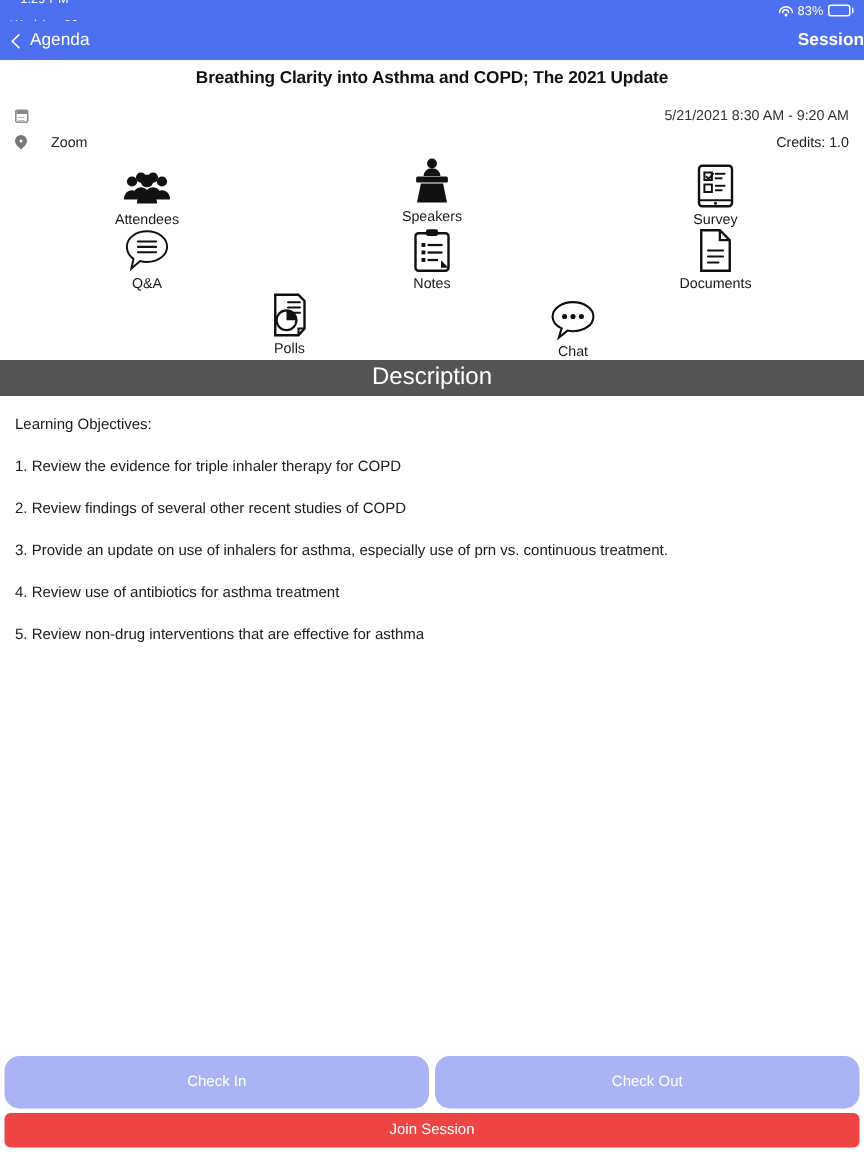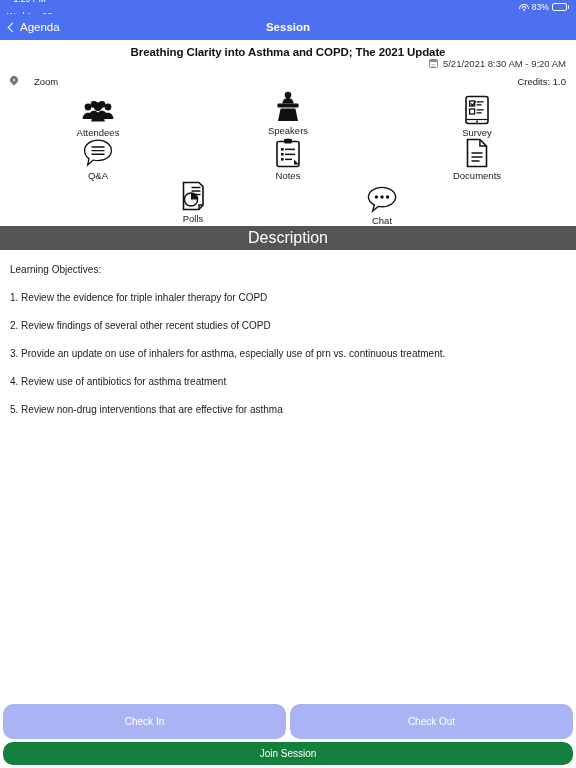--- a/index.html
+++ b/index.html
@@ -32,27 +32,27 @@
 
   
   .navbar {
     height: 26px; background: #4d70f0; color: #fff; position: relative;
     display: flex; align-items: center; flex: 0 0 auto;
   }
   .nav-back { display: flex; align-items: center; gap: 4px; padding-left: 9px;
      font-size: 11.5px; color: #fff; cursor: pointer; }
   .chev-left { width: 7px; height: 7px; border-left: 1.6px solid #fff; border-bottom: 1.6px solid #fff;
      transform: rotate(45deg); display: inline-block; }
-  .nav-title { position: absolute; left: 0; right: 0; text-align: center;
+  .nav-title { position: absolute; left: 0; right: 0; text-align: right;
      font-size: 11.5px; font-weight: 700; pointer-events: none; }
 
   
   .header { padding: 6px 10px 0; flex: 0 0 auto; }
   .sess-title { text-align: center; font-size: 11.5px; font-weight: 700; color: #111; letter-spacing: -.1px; }
-  .sess-when { margin-top: 0; display: flex; align-items: center; justify-content: flex-end;
+  .sess-when { margin-top: 14px; display: flex; align-items: center; justify-content: space-between;
      gap: 5px; font-size: 9.5px; color: #333; }
   .cal-ico { width: 9px; height: 9px; border: 1px solid #8a8a8a; border-radius: 1.5px;
      position: relative; background: #fff; flex: 0 0 auto; }
   .cal-ico::before { content: ""; position: absolute; top: 0; left: 0; right: 0; height: 2.3px; background: #8a8a8a; }
   .cal-ico::after { content: ""; position: absolute; top: 4px; left: 1.4px; width: 4px; height: 3px;
      background: repeating-linear-gradient(#bdbdbd 0 1px, transparent 1px 2px); }
   .meta-row { margin-top: 7px; display: flex; align-items: center; justify-content: space-between;
      font-size: 9.5px; color: #222; }
   .loc { display: flex; align-items: center; gap: 16px; }
   .pin-ico { width: 8px; height: 11px; position: relative; flex: 0 0 auto; }
@@ -81,22 +81,22 @@
      font-size: 16px; padding: 3px 0; flex: 0 0 auto; }
   .desc-body { padding: 14px 10px 0; flex: 1 1 auto; }
   .desc-line { font-size: 10px; color: #1a1a1a; margin-bottom: 16px; line-height: 1.2; }
 
   
   .footer { flex: 0 0 auto; padding: 0 3px 3px; }
   .btn-row { display: flex; gap: 4px; margin-bottom: 3px; }
   .btn { flex: 1; text-align: center; font-size: 10px; padding: 12px 0;
      border-radius: 10px; cursor: pointer; color: #ffffff; }
   .btn-disabled { background: #aab4f5; }
-  .btn-primary { background: #15803d; display: block; width: 100%; text-align: center;
-     font-size: 10px; padding: 6px 0; border-radius: 10px; color: #fff; cursor: pointer; }
+  .btn-primary { background: #ef4444; display: block; width: 100%; text-align: center;
+     font-size: 10px; padding: 6px 0; border-radius: 4px; color: #fff; cursor: pointer; }
 </style>
 </head>
 <body>
 
 <div class="screen">
 
   <div class="statusbar">
     <div class="sb-left">
       <span>1:29 PM</span>
       <span>Wed Apr 28</span>

